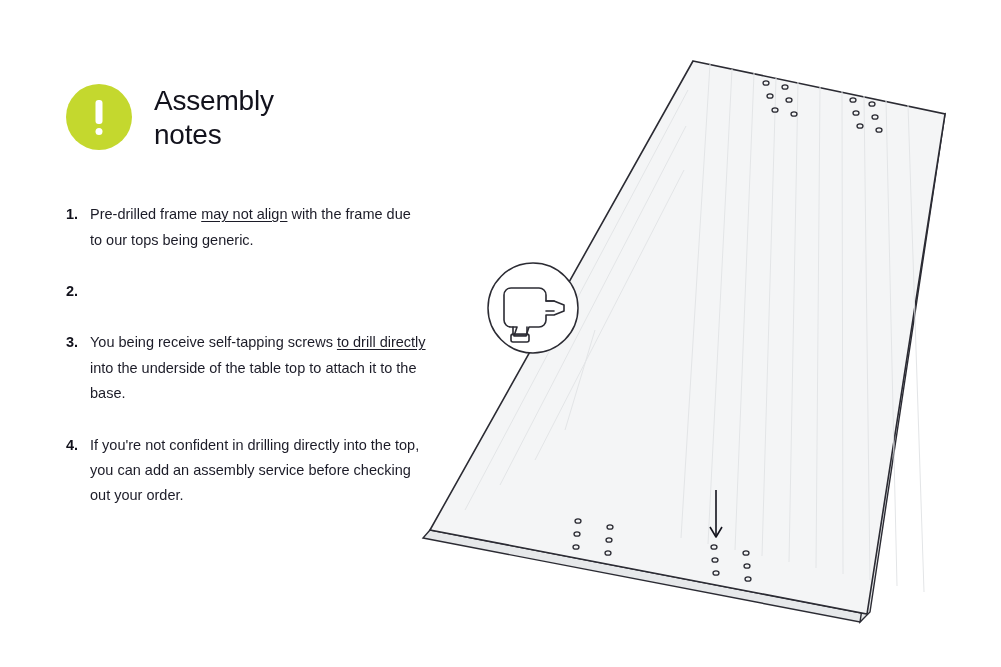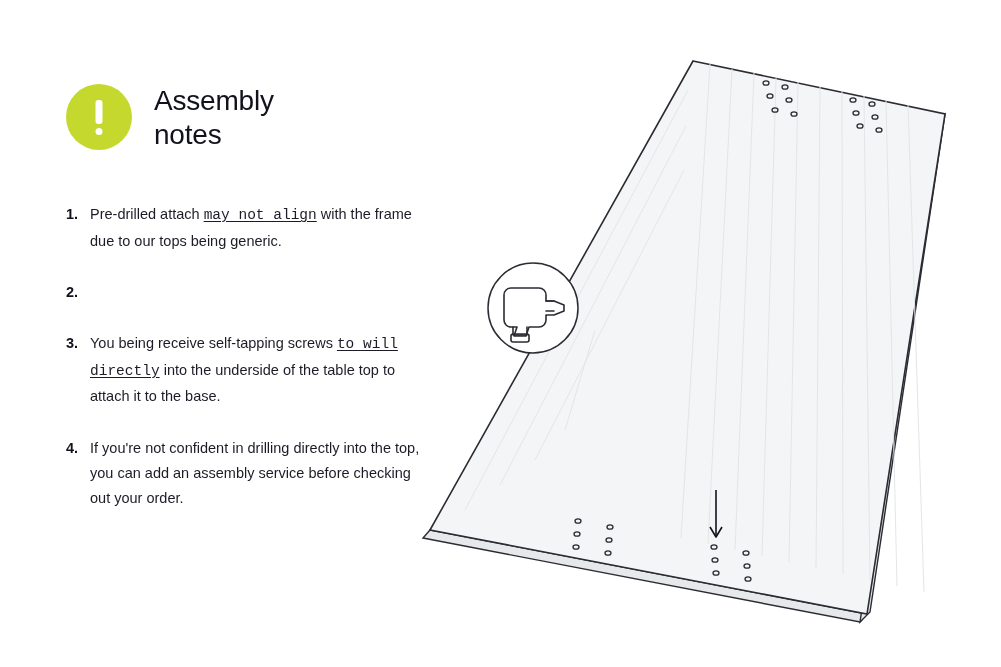--- a/index.html
+++ b/index.html
@@ -86,21 +86,20 @@
     min-width: 14px;
   }
   .note-text {
     font-size: 14.5px;
     line-height: 1.75;
     color: #1c1c28;
   }
   .u {
     text-decoration: underline;
     text-underline-offset: 2px;
-    font-family: Liberation Mono, monospace;
   }
 
   
   #illustration {
     position: absolute;
     left: 405px;
     top: 30px;
     width: 580px;
     height: 615px;
   }
@@ -121,30 +120,30 @@
         <div class="bang-dot"></div>
       </div>
       <div id="title">Assembly
 notes</div>
     </div>
 
     <div id="notes">
 
       <div class="note">
         <div class="note-num">1.</div>
-        <div class="note-text"><span>Pre-drilled attach </span><span class="u">may not align</span><span> with the frame due to our tops being generic.</span></div>
+        <div class="note-text"><span>Pre-drilled frame </span><span class="u">may not align</span><span> with the frame due to our tops being generic.</span></div>
       </div>
 
       <div class="note">
         <div class="note-num">2.</div>
       </div>
 
       <div class="note">
         <div class="note-num">3.</div>
-        <div class="note-text"><span>You being receive self-tapping screws </span><span class="u">to will directly</span><span> into the underside of the table top to attach it to the base.</span></div>
+        <div class="note-text"><span>You being receive self-tapping screws </span><span class="u">to drill directly</span><span> into the underside of the table top to attach it to the base.</span></div>
       </div>
 
       <div class="note">
         <div class="note-num">4.</div>
         <div class="note-text"><span>If you're not confident in drilling directly into the top, you can add an assembly service before checking out your order.</span></div>
       </div>
 
     </div>
   </div>
 

